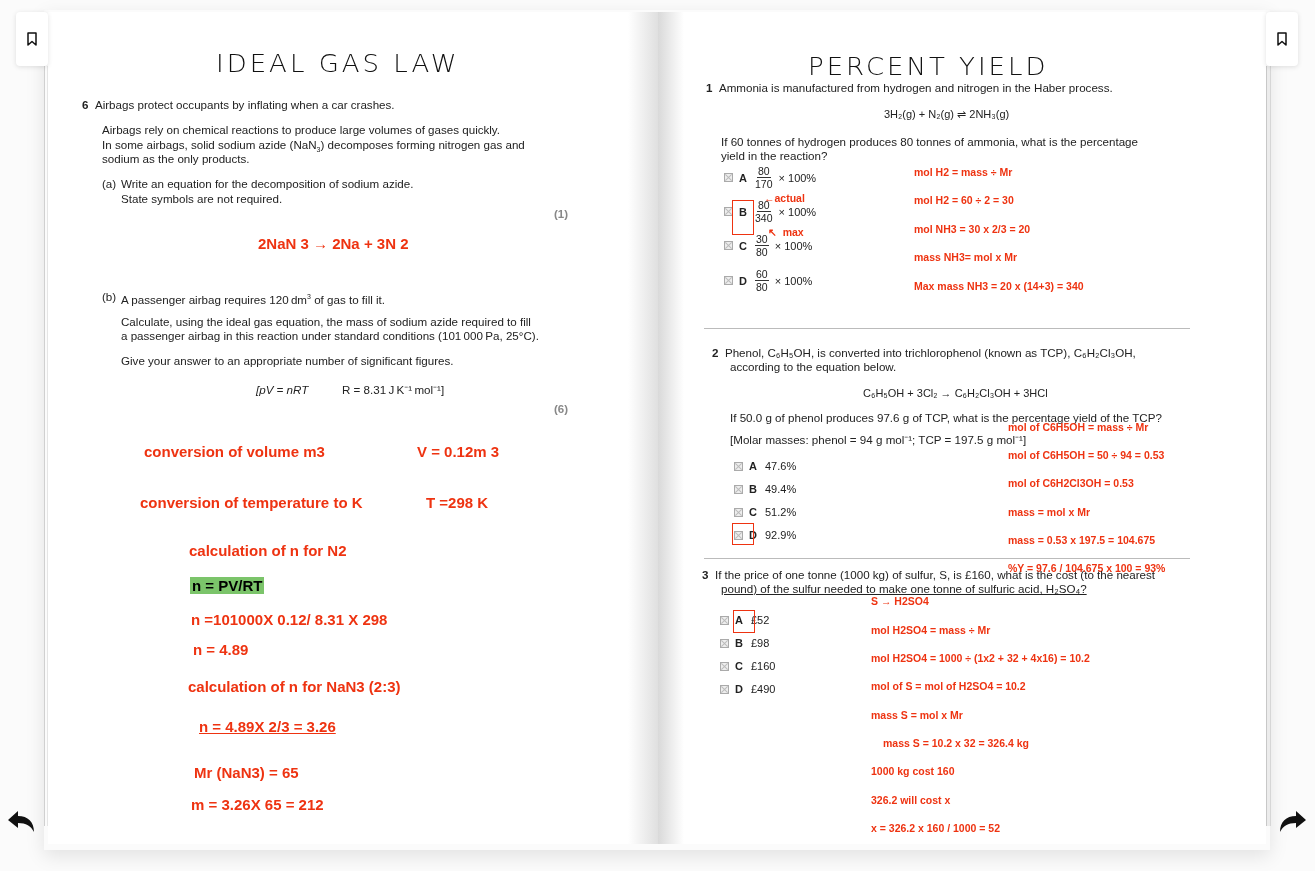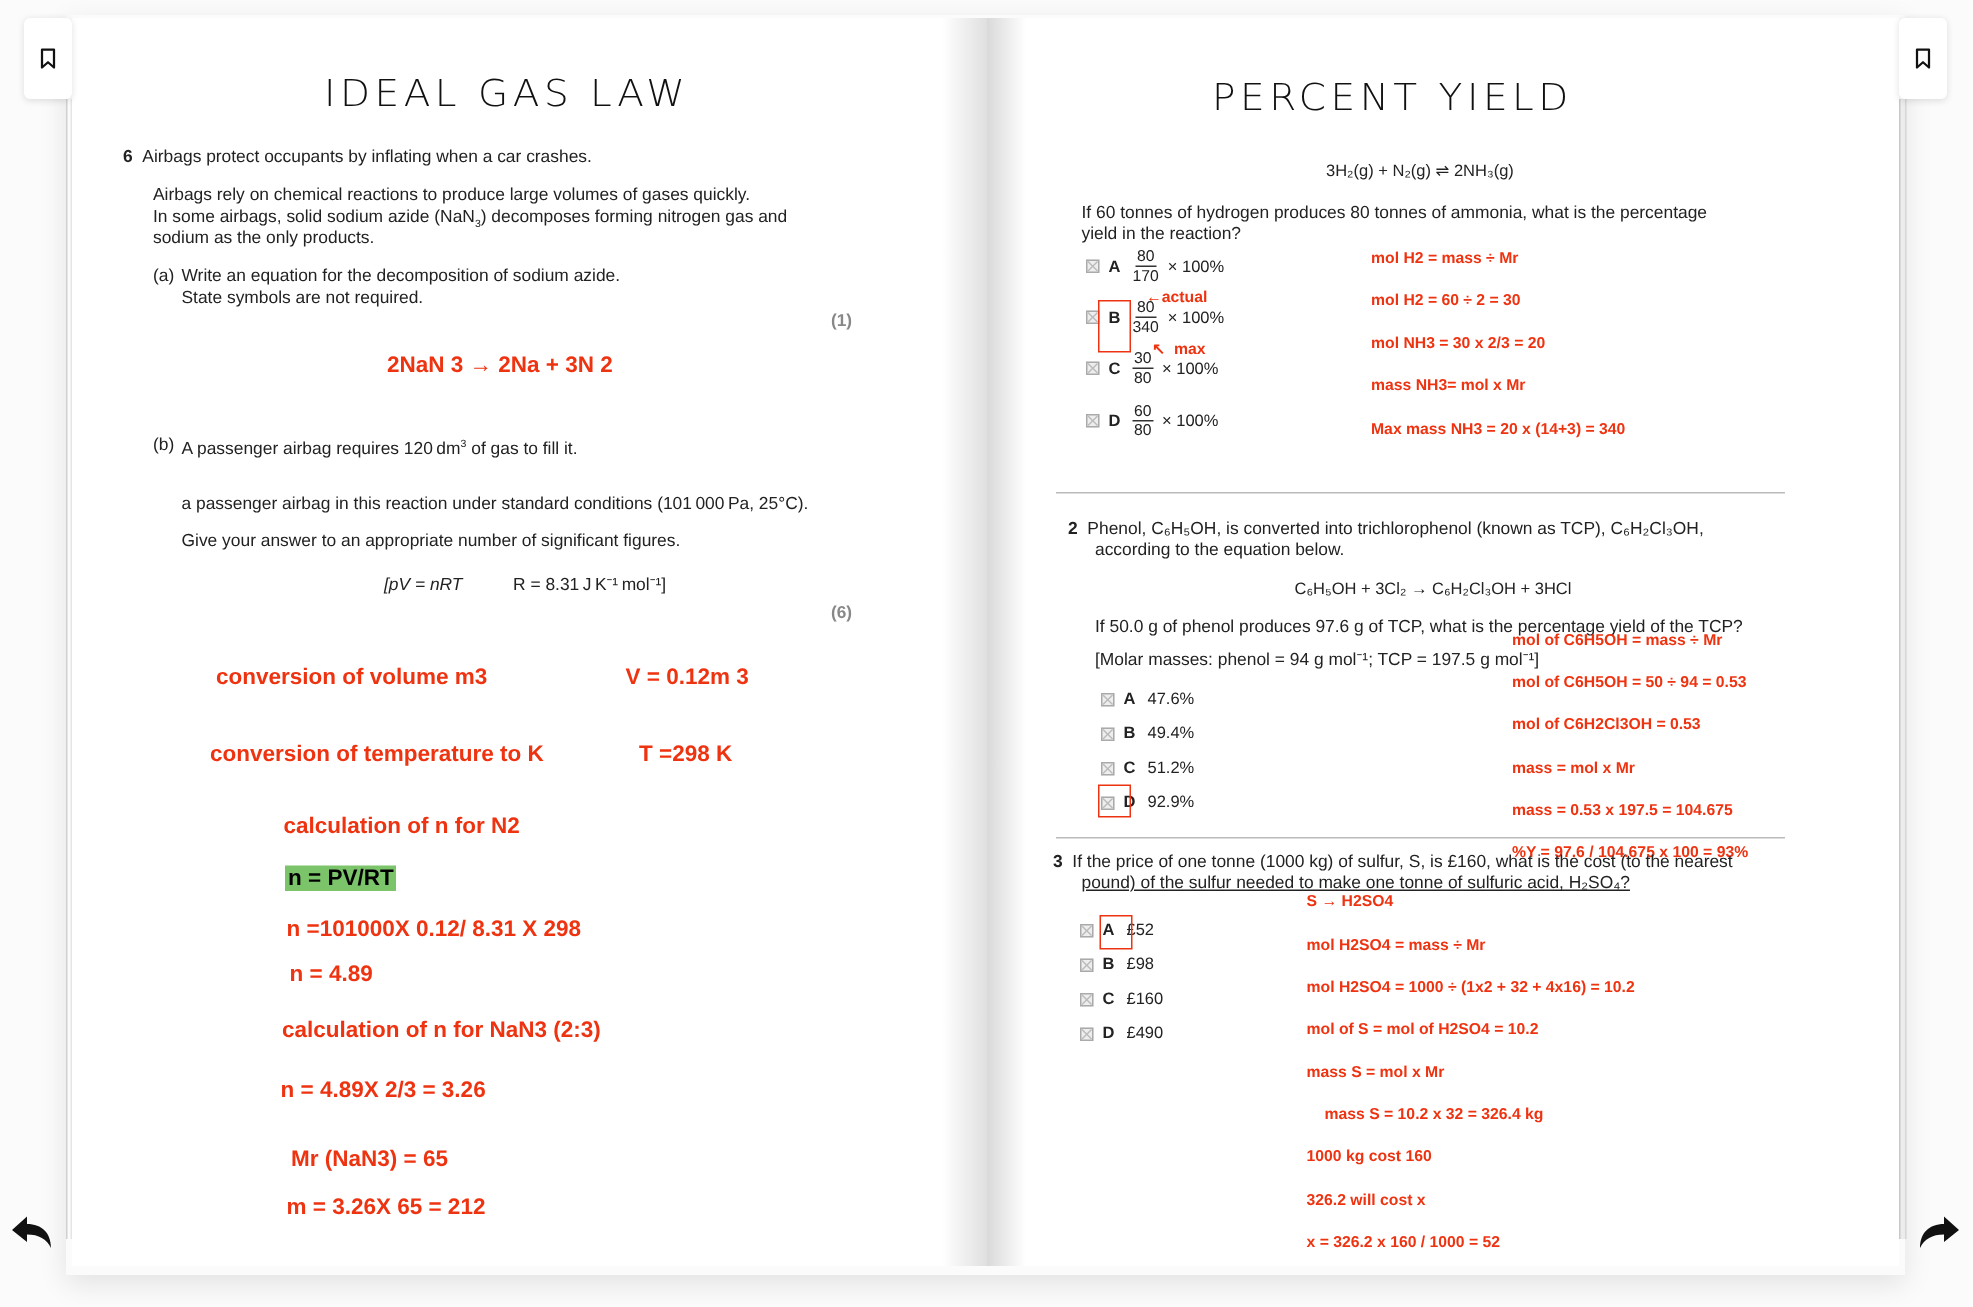--- a/index.html
+++ b/index.html
@@ -61,44 +61,46 @@
 
     <div class="txt" style="left:54px; top:165px;">(a)</div>
     <div class="txt" style="left:73px; top:165px;">Write an equation for the decomposition of sodium azide.</div>
     <div class="txt" style="left:73px; top:179.5px;">State symbols are not required.</div>
     <div class="marks" style="left:506px; top:196px;">(1)</div>
 
     <div class="red red-lg" style="left:210px; top:223px;">2NaN 3 → 2Na + 3N 2</div>
 
     <div class="txt" style="left:54px; top:278px;">(b)</div>
     <div class="txt" style="left:73px; top:278px;"><span>A passenger airbag requires 120 dm</span><sup>3</sup><span> of gas to fill it.</span></div>
+    <div class="txt" style="left:73px; top:303px;">Calculate, using the ideal gas equation, the mass of sodium azide required to fill</div>
     <div class="txt" style="left:73px; top:317px;">a passenger airbag in this reaction under standard conditions (101 000 Pa, 25°C).</div>
     <div class="txt" style="left:73px; top:342px;">Give your answer to an appropriate number of significant figures.</div>
     <div class="txt" style="left:208px; top:371px; font-style:italic;">[pV = nRT</div>
     <div class="txt" style="left:294px; top:371px;">R = 8.31 J K⁻¹ mol⁻¹]</div>
     <div class="marks" style="left:506px; top:391px;">(6)</div>
 
     <div class="red red-lg" style="left:96px; top:431px;">conversion of volume m3</div>
     <div class="red red-lg" style="left:369px; top:431px;">V = 0.12m 3</div>
     <div class="red red-lg" style="left:92px; top:482px;">conversion of temperature to K</div>
     <div class="red red-lg" style="left:378px; top:482px;">T =298 K</div>
     <div class="red red-lg" style="left:141px; top:530px;">calculation of n for N2</div>
     <div class="red red-lg" style="left:142px; top:565px;"><span class="hl">n = PV/RT</span></div>
     <div class="red red-lg" style="left:143px; top:599px;">n =101000X 0.12/ 8.31 X 298</div>
     <div class="red red-lg" style="left:145px; top:629px;">n = 4.89</div>
     <div class="red red-lg" style="left:140px; top:666px;">calculation of n for NaN3 (2:3)</div>
-    <div class="red red-lg" style="left:139px; top:706px;">n = 4.89X 2/3 = 3.26</div>
+    <div class="red red-lg" style="left:151px; top:706px;text-decoration:underline;">n = 4.89X 2/3 = 3.26</div>
     <div class="red red-lg" style="left:146px; top:752px;">Mr (NaN3) = 65</div>
     <div class="red red-lg" style="left:143px; top:784px;">m = 3.26X 65 = 212</div>
   </div>
 
   <div class="page page-right">
     <div class="spine-right"></div>
     <div class="title" style="left:150px; top:39px;">PERCENT YIELD</div>
 
+    <div class="txt" style="left:48px; top:69px;"><b>1</b>&nbsp;&nbsp;<span>Ammonia is manufactured from hydrogen and nitrogen in the Haber process.</span></div>
     <div class="txt" style="left:226px; top:95px; font-size:11px;">3H₂(g) + N₂(g) ⇌ 2NH₃(g)</div>
     <div class="txt" style="left:63px; top:123px;">If 60 tonnes of hydrogen produces 80 tonnes of ammonia, what is the percentage</div>
     <div class="txt" style="left:63px; top:136.5px;">yield in the reaction?</div>
 
     <div class="opt" style="left:66px; top:153px;">
         <span class="chk"></span>
         <span class="letter">A</span>
         <span class="frac">
           <span class="num">80</span>
           <span>170</span>

